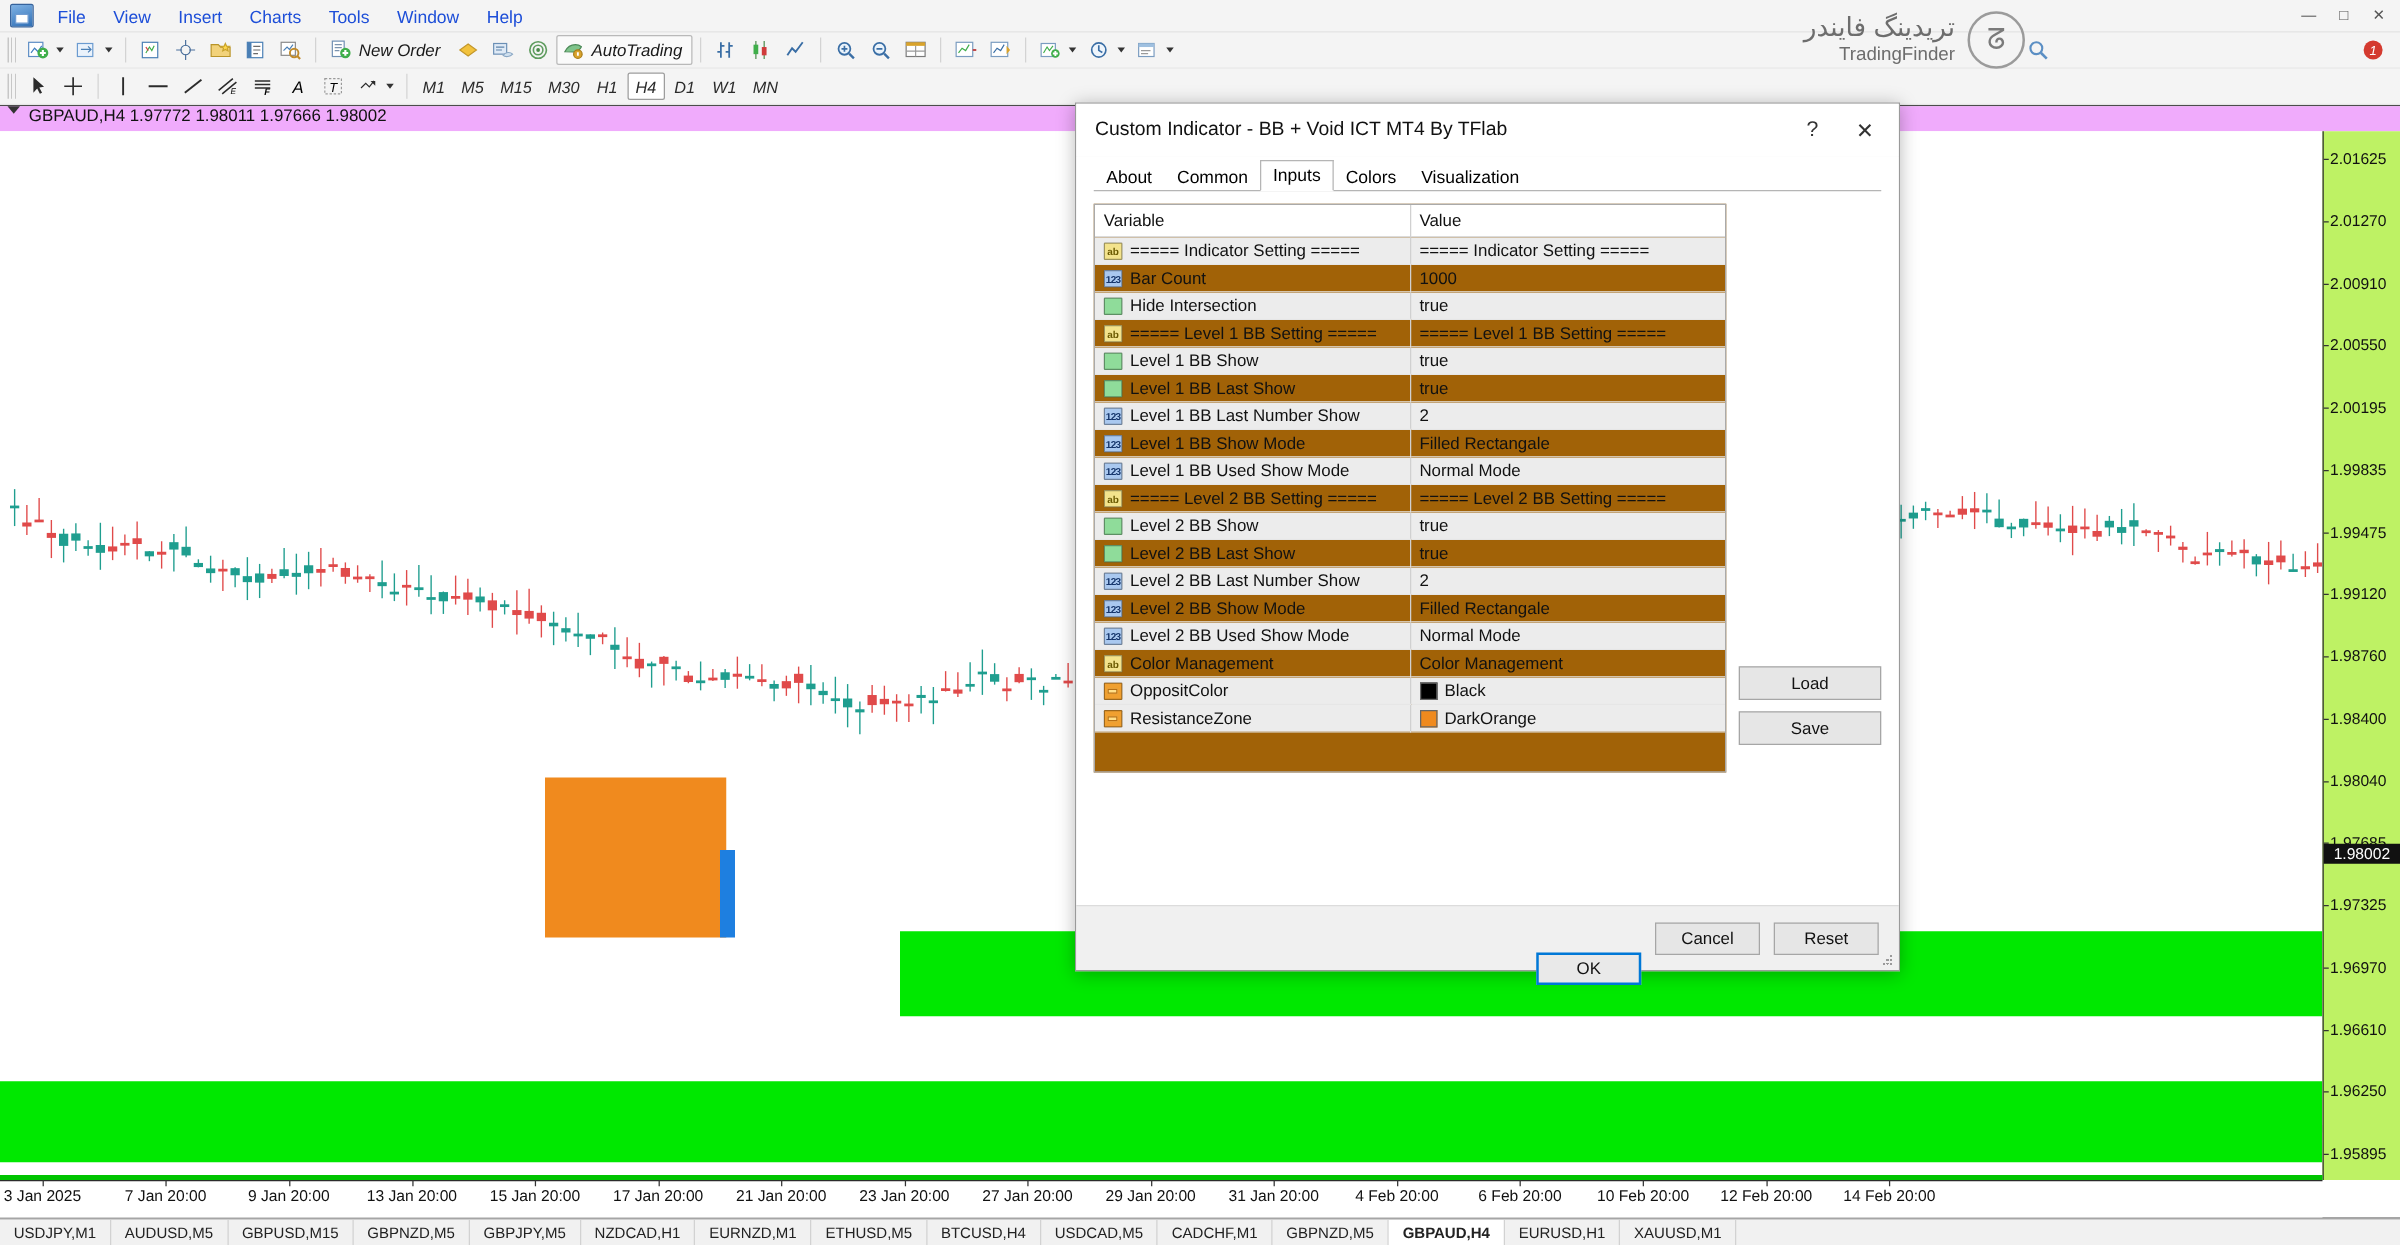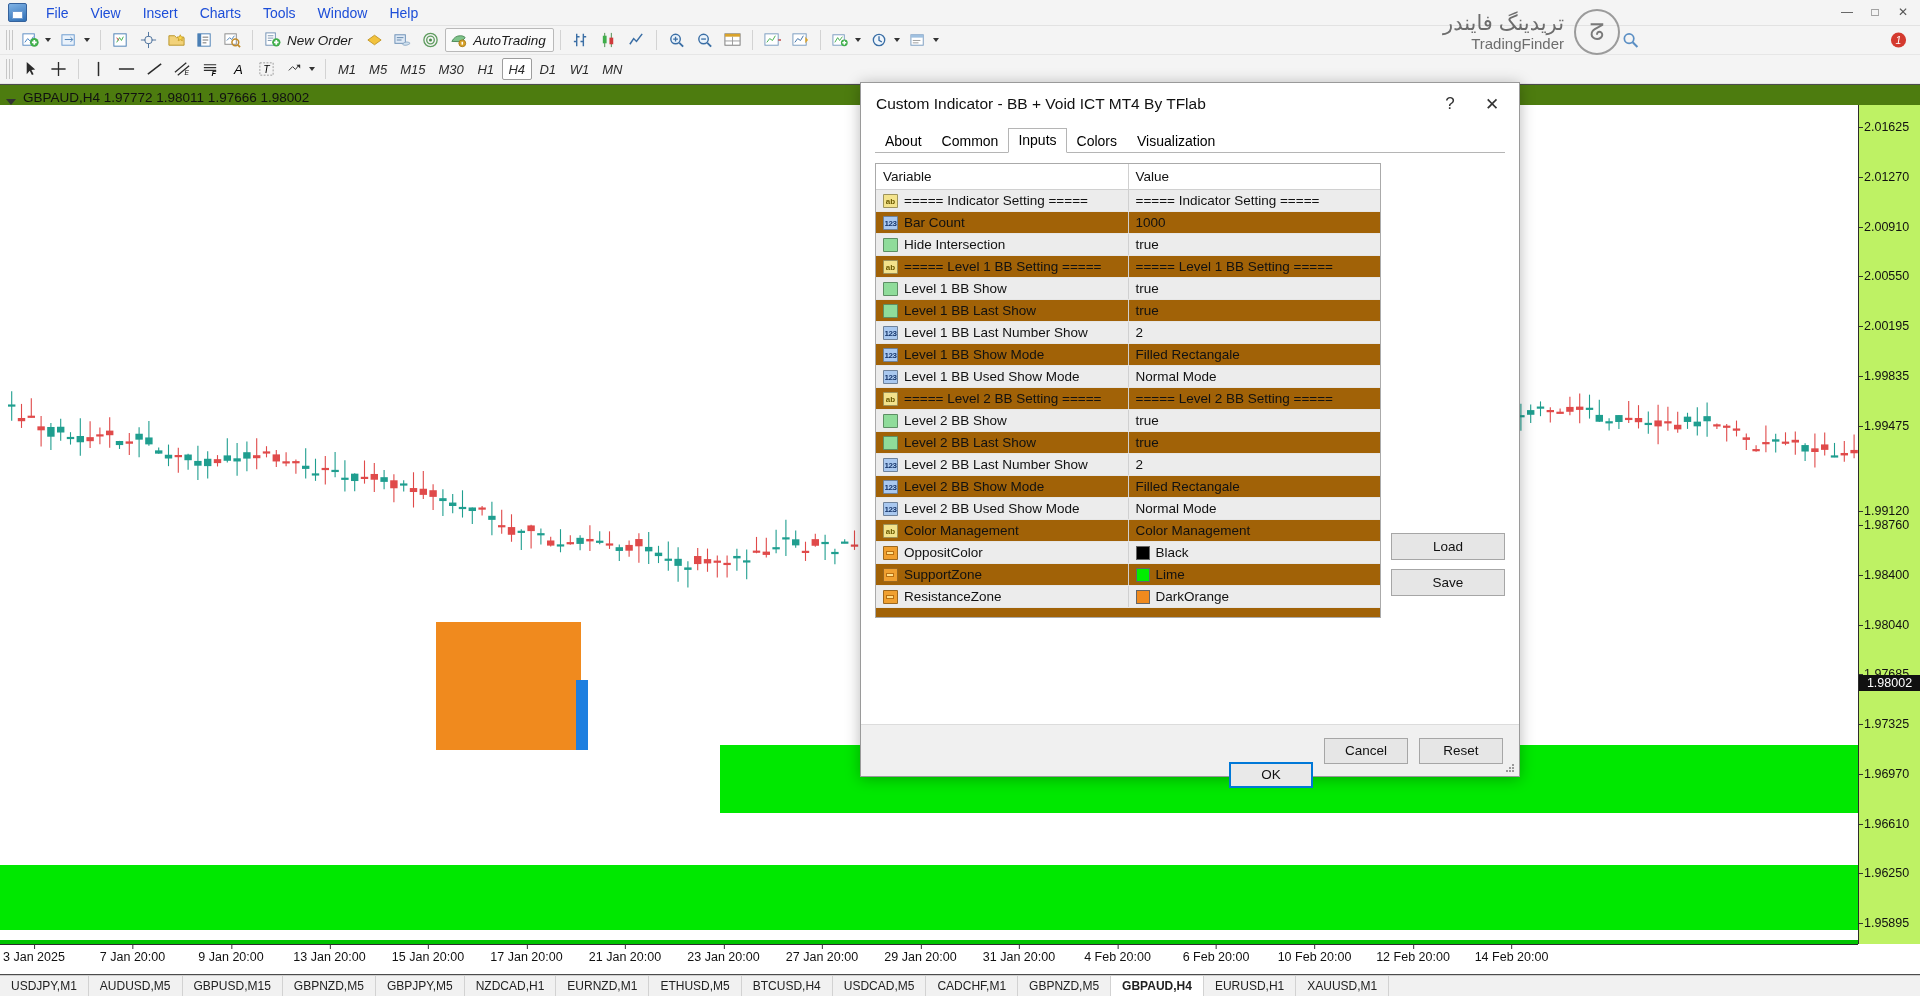--- a/index.html
+++ b/index.html
@@ -76,22 +76,22 @@
     display:flex;align-items:center;justify-content:center; border:1px solid transparent; border-radius:2px;
   }
   .tf.active{ background:#ffffff; border:1px solid #9d9d9d; }
 
   
   .chart-wrap {
     position:absolute; left:0; top:84px; right:0; bottom:21px;
     background:#ffffff; border:1px solid #4c4c4c; border-left:none; border-right:none;
   }
   .chart-header {
-    height:20px; display:flex; align-items:flex-end; gap:7px; padding-left:6px;
-    font-size:13.5px; color:#111; background:#4d7c0f;
+    height:20px; display:flex; align-items:flex-start; gap:7px; padding-left:6px;
+    font-size:13.5px; color:#111; background:#f0abfc;
   }
   .tri-down { width:0;height:0;border-left:5px solid transparent;border-right:5px solid transparent;border-top:6px solid #333;}
   .chart-canvas { position:absolute; left:0; top:20px; right:62px; bottom:30px; overflow:hidden; background:#fff; }
   .price-axis {
     position:absolute; right:0; top:20px; bottom:30px; width:62px;
     background:#bef264; border-left:1px solid #2c2c2c; font-size:12.5px; color:#111;
   }
   .price-tick { position:absolute; left:5px; transform:translateY(-50%); white-space:nowrap; }
   .price-tick::before{ content:""; position:absolute; left:-5px; top:50%; width:4px; height:1px; background:#333;}
   .price-now {
@@ -888,21 +888,21 @@
   </div>
 
   <div class="price-axis">
       <div class="price-tick" style="top: 22px;">2.01625</div>
       <div class="price-tick" style="top: 71.75px;">2.01270</div>
       <div class="price-tick" style="top: 121.5px;">2.00910</div>
       <div class="price-tick" style="top: 171.25px;">2.00550</div>
       <div class="price-tick" style="top: 221px;">2.00195</div>
       <div class="price-tick" style="top: 270.75px;">1.99835</div>
       <div class="price-tick" style="top: 320.5px;">1.99475</div>
-      <div class="price-tick" style="top: 370.25px; margin-top: 36px;">1.99120</div>
+      <div class="price-tick" style="top: 370.25px;">1.99120</div>
       <div class="price-tick" style="top: 420px;">1.98760</div>
       <div class="price-tick" style="top: 469.75px;">1.98400</div>
       <div class="price-tick" style="top: 519.5px;">1.98040</div>
       <div class="price-tick" style="top: 569.25px;">1.97685</div>
       <div class="price-tick" style="top: 619px;">1.97325</div>
       <div class="price-tick" style="top: 668.75px;">1.96970</div>
       <div class="price-tick" style="top: 718.5px;">1.96610</div>
       <div class="price-tick" style="top: 768.25px;">1.96250</div>
       <div class="price-tick" style="top: 818px;">1.95895</div>
       <div class="price-now" style="top: 578.205px;">1.98002</div>
@@ -1168,34 +1168,20 @@
                   <span>OppositColor</span>
                 </span>
               </td>
               <td>
                 <span class="cellflex">
                   <span class="swatch" style="background:#000000"></span>
                   <span>Black</span>
                 </span>
               </td>
             </tr>
-            <tr>
-              <td class="varcell">
-                <span class="cellflex">
-                  <span class="vicon col"></span>
-                  <span>SupportZone</span>
-                </span>
-              </td>
-              <td>
-                <span class="cellflex">
-                  <span class="swatch" style="background:#00ee00"></span>
-                  <span>Lime</span>
-                </span>
-              </td>
-            </tr>
             <tr class="alt">
               <td class="varcell">
                 <span class="cellflex">
                   <span class="vicon col"></span>
                   <span>ResistanceZone</span>
                 </span>
               </td>
               <td>
                 <span class="cellflex">
                   <span class="swatch" style="background:#f08a1e"></span>

